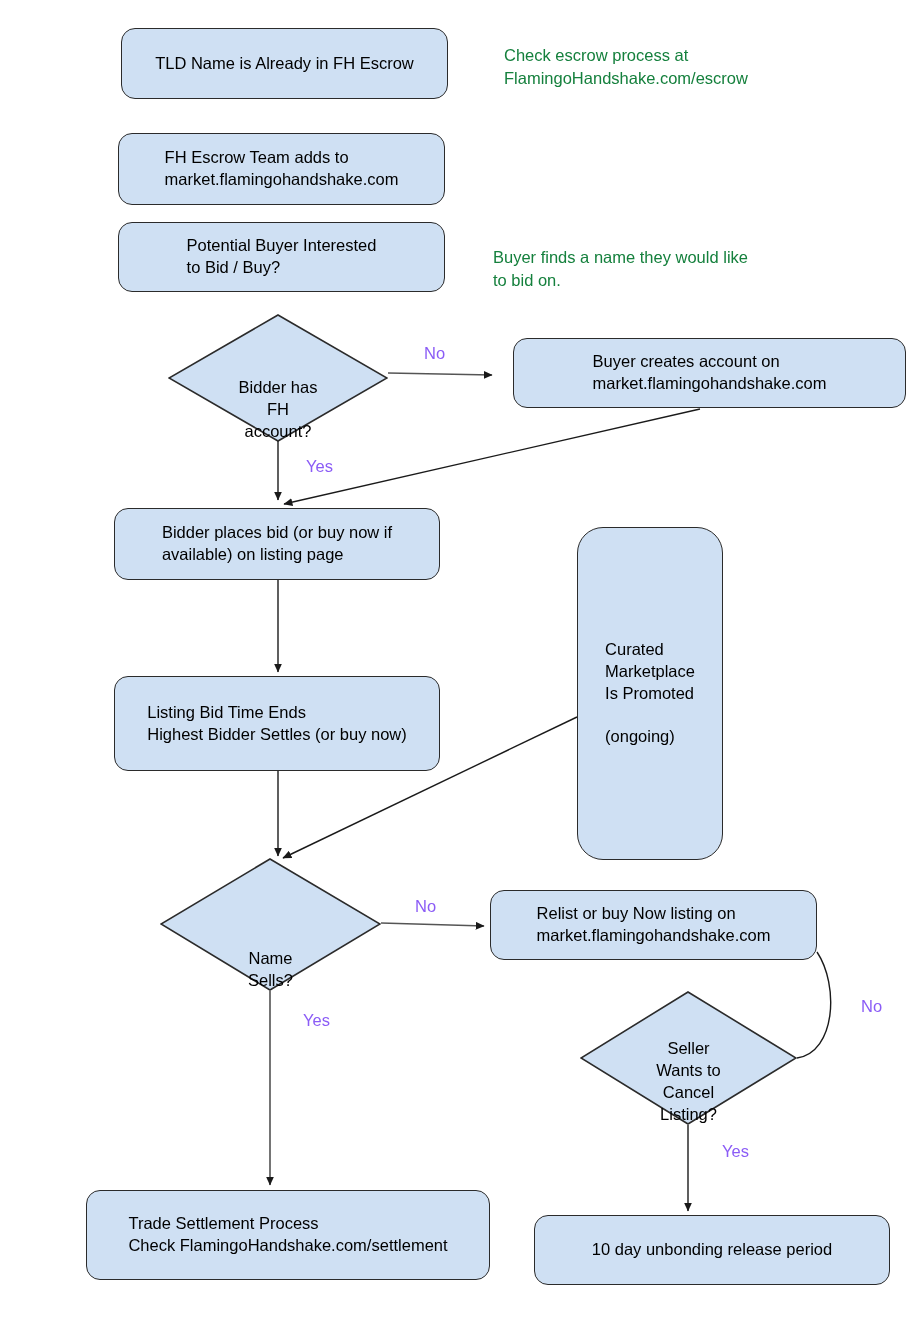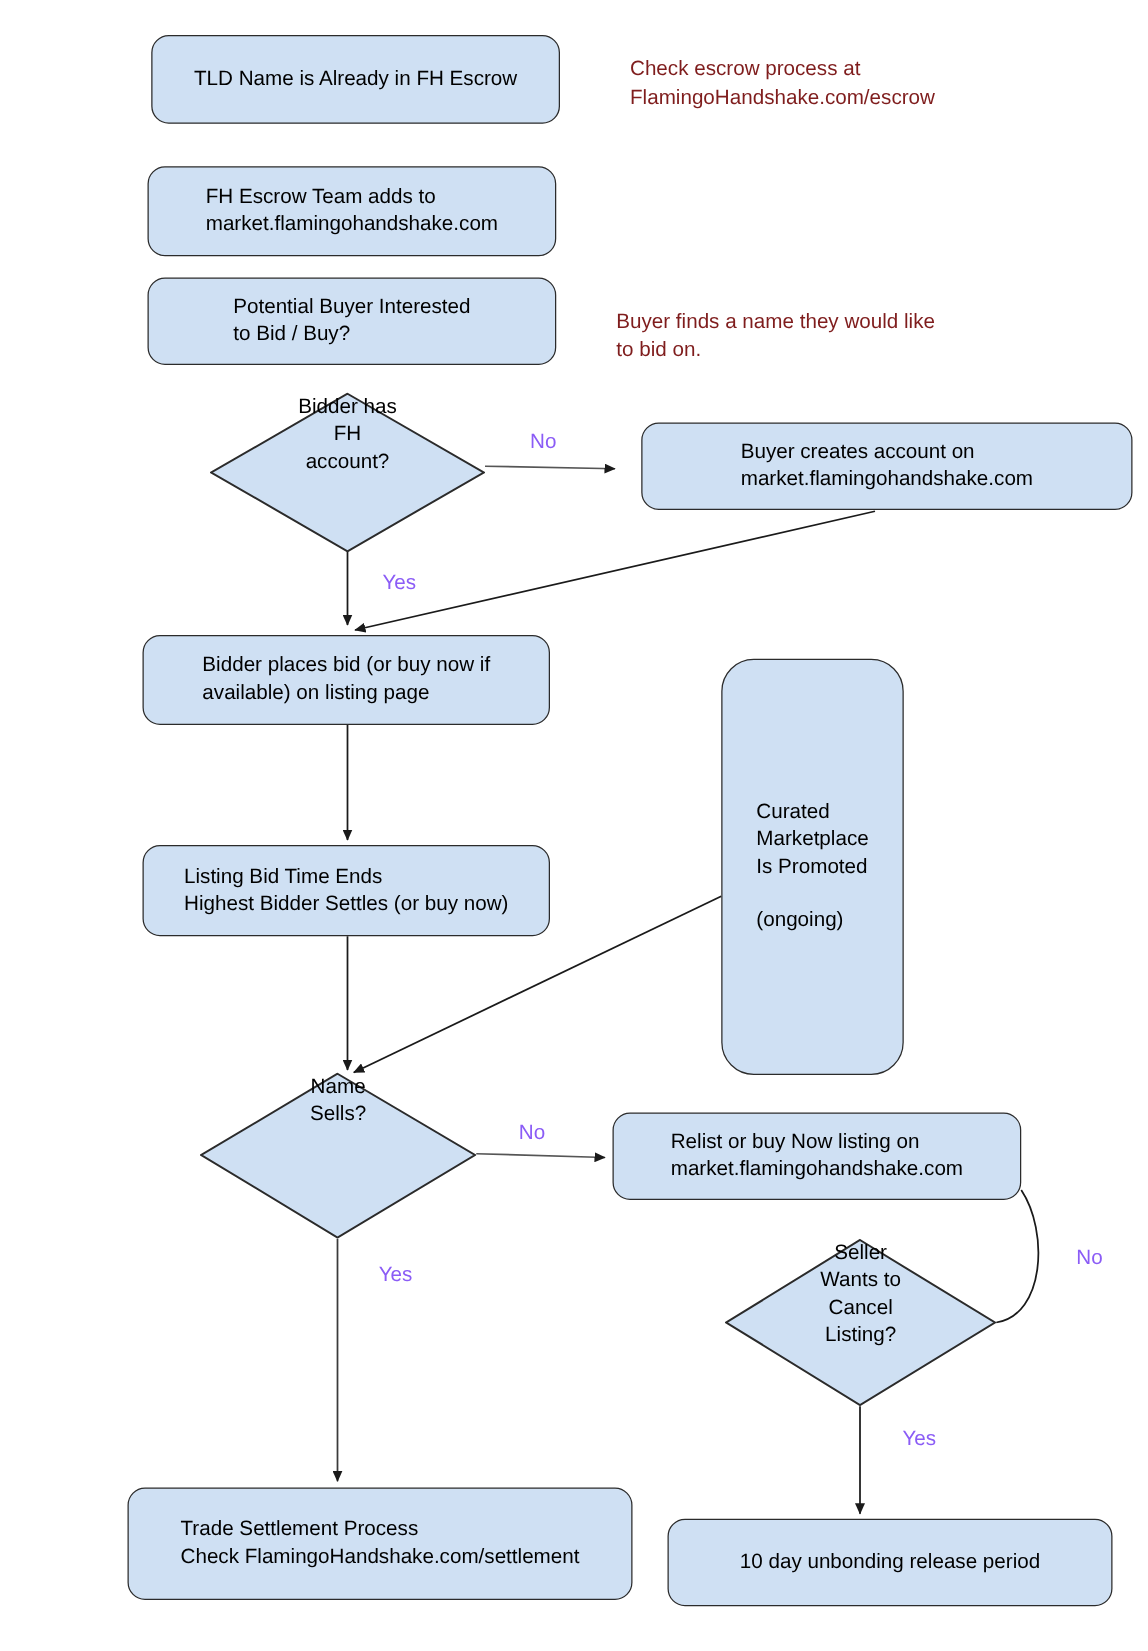--- a/index.html
+++ b/index.html
@@ -43,21 +43,21 @@
     border-radius: 14px;
   }
   .box-tall {
     background: #cfe0f3;
     border: 1.3px solid #2b2b2b;
     border-radius: 26px;
   }
   .diamond-wrap {
     position: absolute;
     display: flex;
-    align-items: flex-start;
+    align-items: flex-end;
     justify-content: center;
   }
   .diamond-shape {
     position: absolute;
     left: 0; top: 0;
     width: 100%;
     height: 100%;
   }
   .diamond-label {
     position: relative;
@@ -65,21 +65,21 @@
     text-align: center;
     font-size: 16.5px;
     line-height: 1.34;
     white-space: pre-line;
     color: #000000;
   }
   .note {
     position: absolute;
     font-size: 16.5px;
     line-height: 1.42;
-    color: #7f1d1d;
+    color: #15803d;
     white-space: pre-line;
     text-align: left;
   }
   .edge-label {
     position: absolute;
     font-size: 16.5px;
     color: #8b5cf6;
     white-space: nowrap;
   }
 </style>
@@ -150,21 +150,21 @@
   </div>
 
   <div class="node box-tall" style="left:577px; top:492px; width:146px; height:333px;margin-top:35px;">
     <span>Curated
 Marketplace
 Is Promoted
 
 (ongoing)</span>
   </div>
 
-  <div class="node box" style="left:114px; top:676px; width:326px; height:73px;">
+  <div class="node box" style="left:114px; top:676px; width:326px; height:95px;">
     <span>Listing Bid Time Ends
 Highest Bidder Settles (or buy now)</span>
   </div>
 
   <div class="diamond-wrap" style="left:160px; top:858px; width:221px; height:133px;">
     <svg class="diamond-shape" viewBox="0 0 221 133" preserveAspectRatio="none">
       <polygon points="110,1 220,66 110,132 1,66" fill="#cfe0f3" stroke="#2b2b2b" stroke-width="1.6"></polygon>
     </svg>
     <span class="diamond-label">Name
 Sells?</span>
@@ -178,21 +178,21 @@
   <div class="diamond-wrap" style="left:580px; top:991px; width:217px; height:134px;">
     <svg class="diamond-shape" viewBox="0 0 217 134" preserveAspectRatio="none">
       <polygon points="108,1 216,67 108,133 1,67" fill="#cfe0f3" stroke="#2b2b2b" stroke-width="1.6"></polygon>
     </svg>
     <span class="diamond-label">Seller
 Wants to
 Cancel
 Listing?</span>
   </div>
 
-  <div class="node box" style="left:86px; top:1190px; width:404px; height:90px;margin-left:16px;">
+  <div class="node box" style="left:86px; top:1190px; width:404px; height:90px;">
     <span>Trade Settlement Process
 Check FlamingoHandshake.com/settlement</span>
   </div>
 
   <div class="node box" style="left:534px; top:1215px; width:356px; height:70px;">
     <span>10 day unbonding release period</span>
   </div>
 
   <div class="note" style="left:504px; top:44px; width:350px;">Check escrow process at
 FlamingoHandshake.com/escrow</div>

